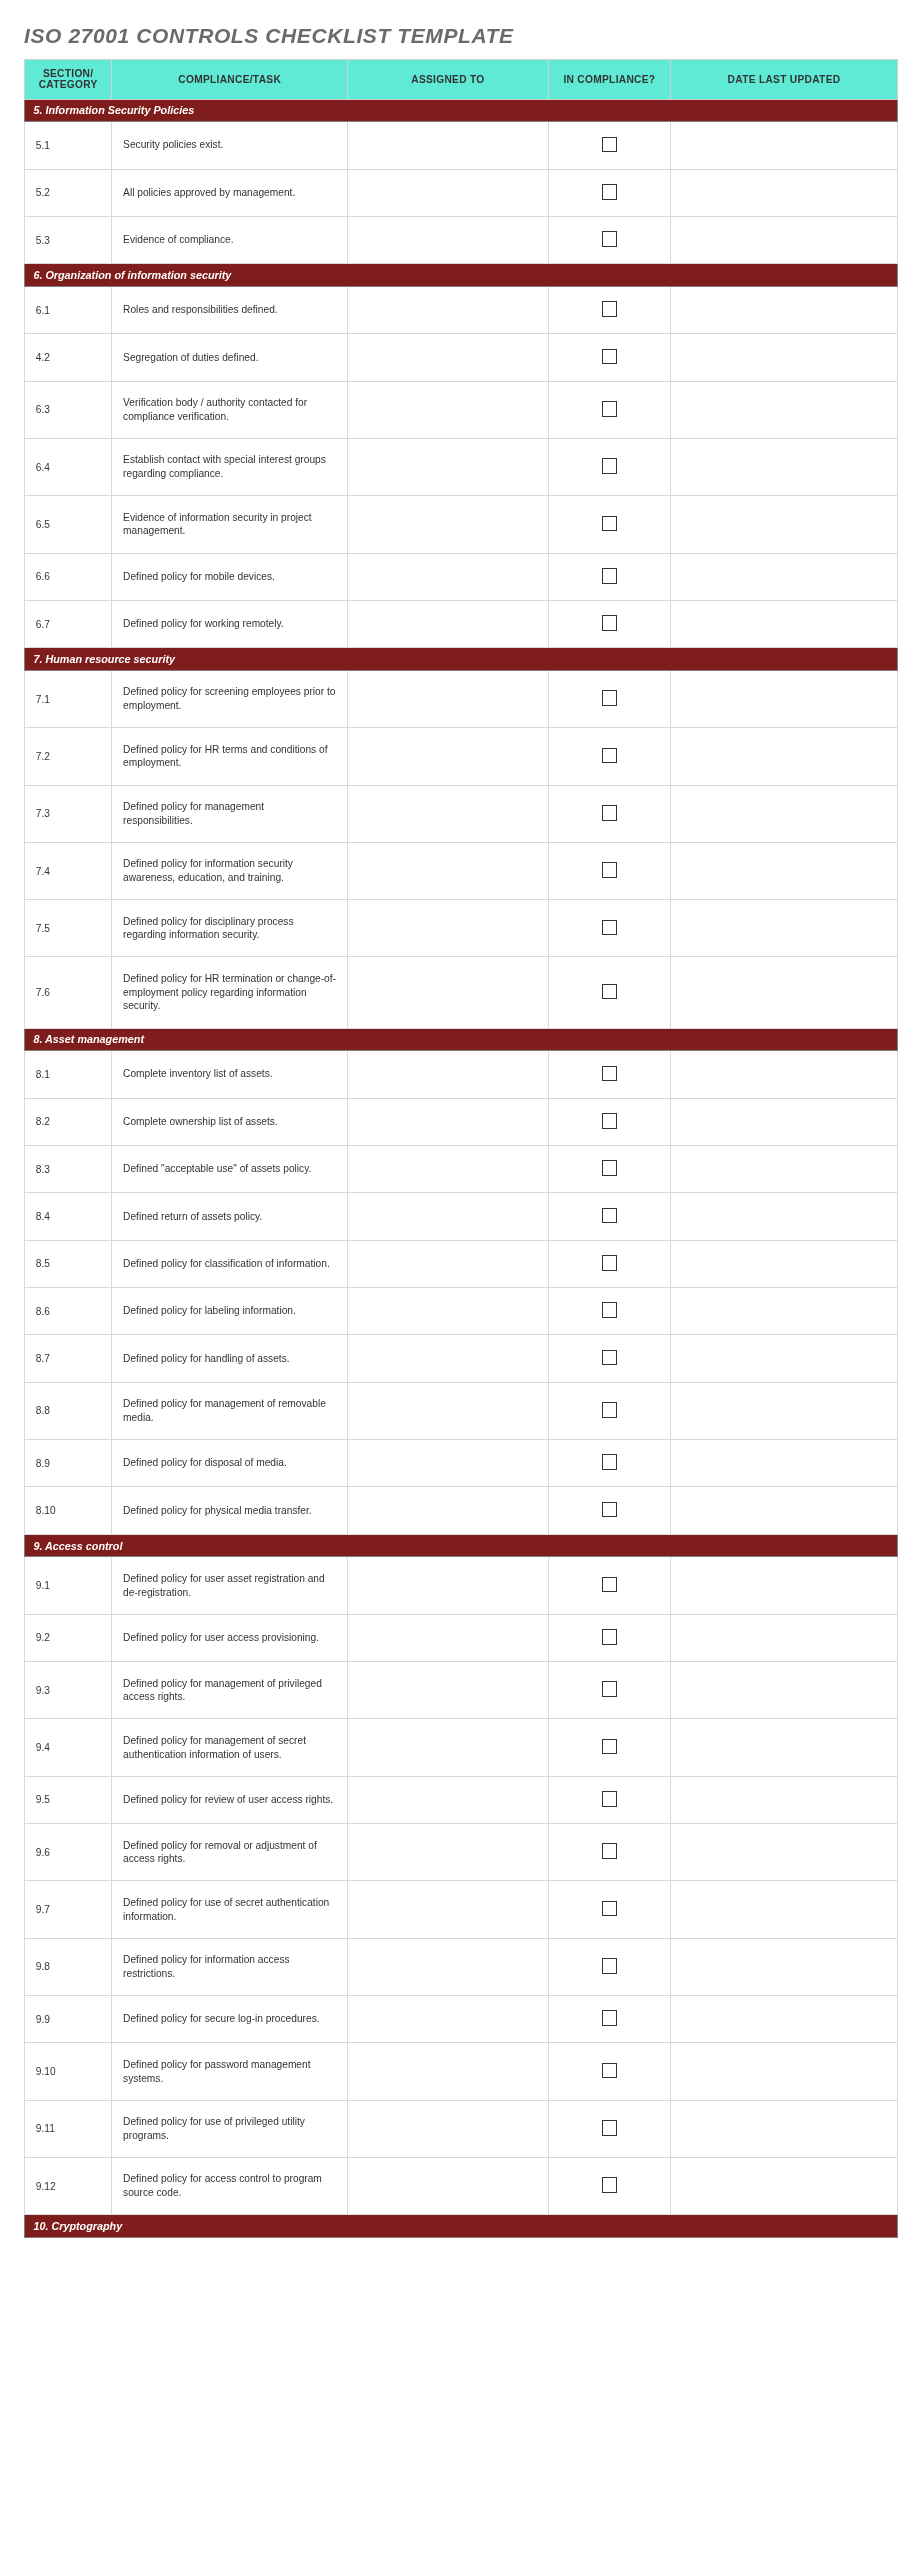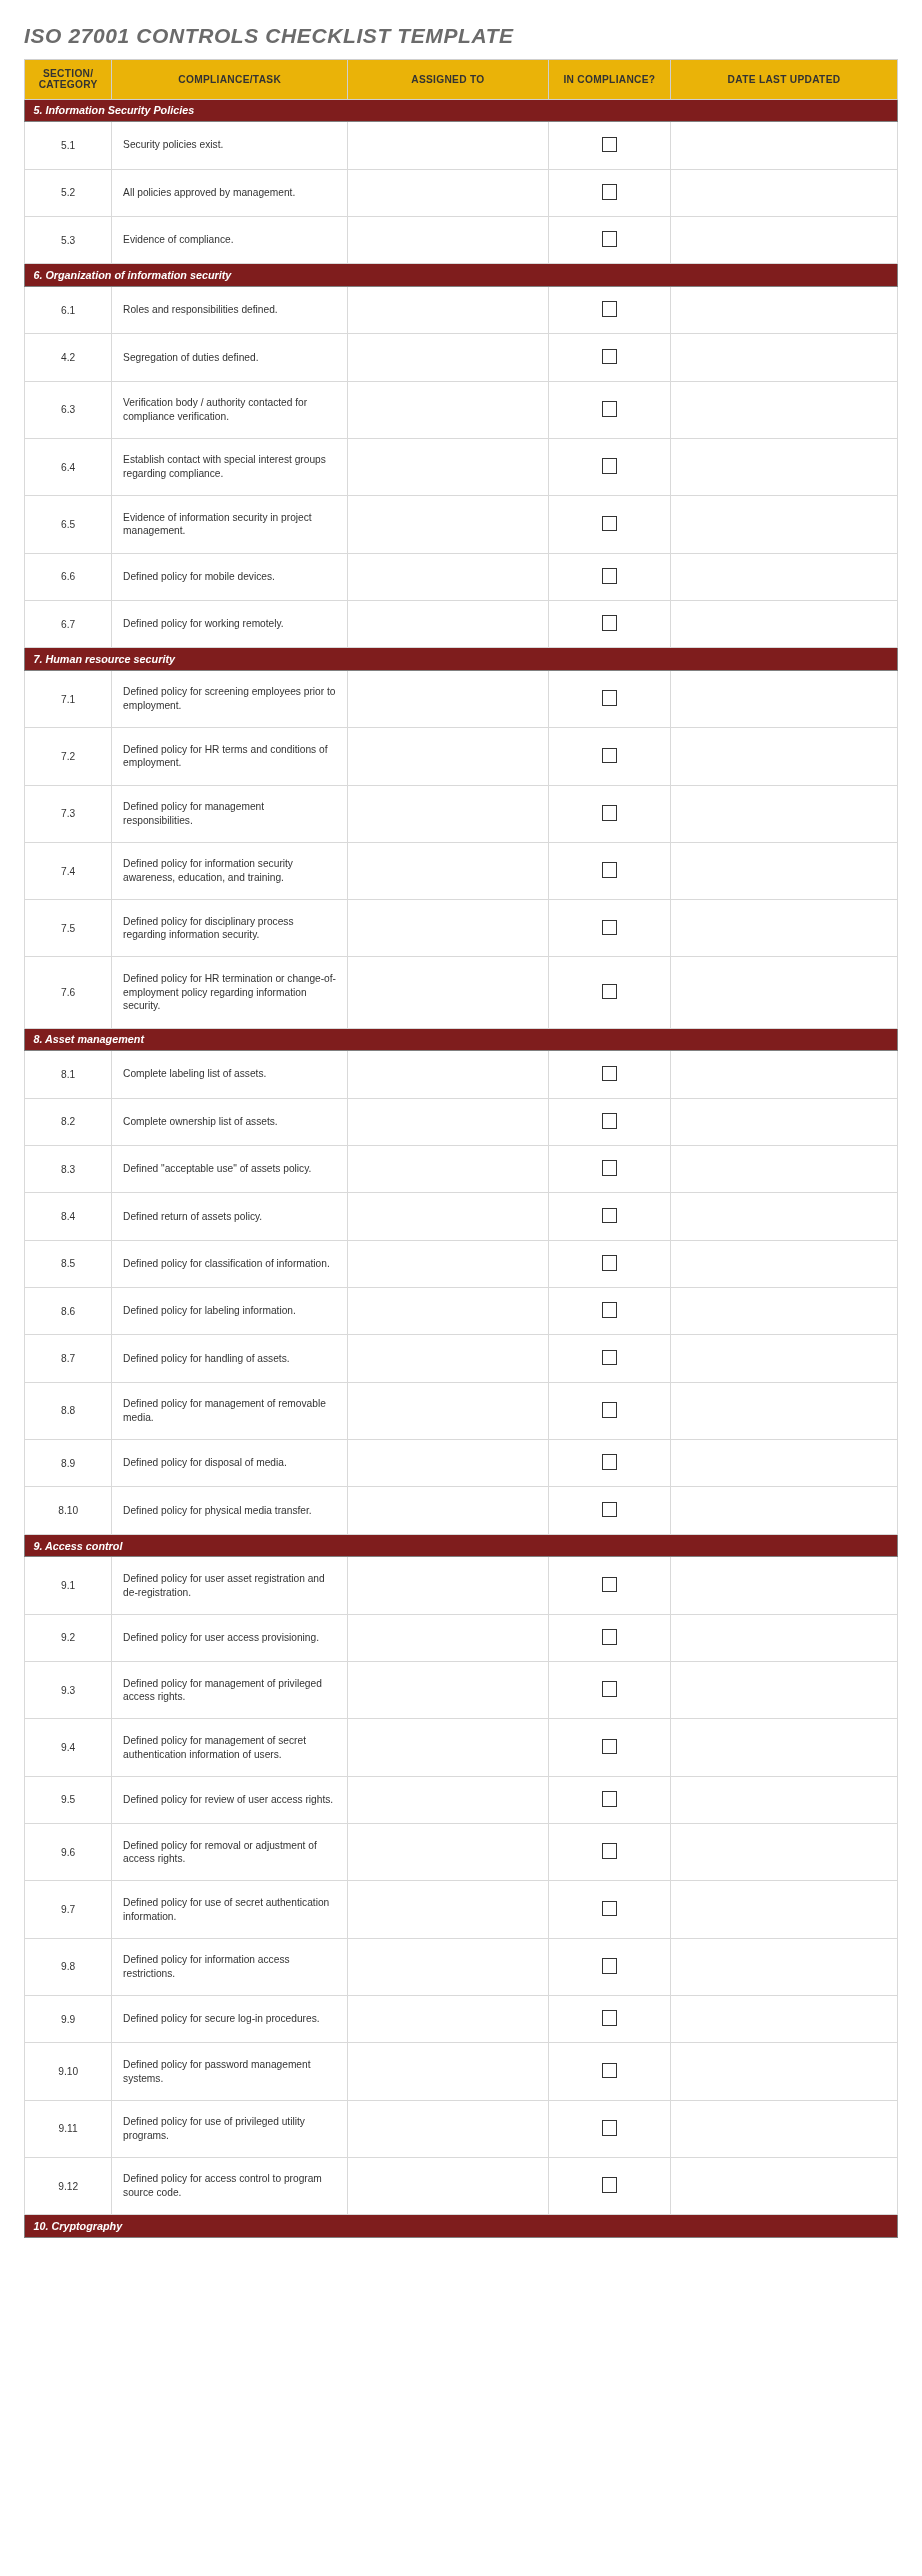--- a/index.html
+++ b/index.html
@@ -17,21 +17,21 @@
     color: #6b6b6b;
     margin: 0 0 10.8px 0;
     font-style: italic;
   }
   table.checklist {
     width: 100%;
     border-collapse: collapse;
     table-layout: fixed;
   }
   table.checklist th {
-    background: #eab308;
+    background: #5eead4;
     font-size: 10.2px;
     font-weight: bold;
     letter-spacing: 0.3px;
     padding: 8.4px 4.8px;
     border: 0.6px solid #cfcfcf;
     text-align: center;
     color: #333;
   }
   col.c-sec { width: 10%; }
   col.c-task { width: 27%; }
@@ -48,21 +48,21 @@
     border: 0.6px solid #808080;
   }
   tr.data-row td {
     border: 0.6px solid #d9d9d9;
     padding: 14.4px 10.8px;
     font-size: 10.2px;
     vertical-align: middle;
     background: #fff;
   }
   tr.data-row td.cell-sec {
-    text-align: center;
+    text-align: left;
     margin-top: 26px;
   }
   tr.data-row td.cell-task {
     line-height: 1.35;
   }
   tr.data-row td.cell-assigned {}
   tr.data-row td.cell-comp {
     text-align: center;
   }
   tr.data-row td.cell-date {}
@@ -216,21 +216,21 @@
         <td class="cell-task">Defined policy for HR termination or change-of-employment policy regarding information security.</td>
         <td class="cell-assigned"></td>
         <td class="cell-comp"><span class="chk"></span></td>
         <td class="cell-date"></td>
       </tr>
       <tr class="section-row">
         <td colspan="5">8. Asset management</td>
       </tr>
       <tr class="data-row">
         <td class="cell-sec">8.1</td>
-        <td class="cell-task">Complete labeling list of assets.</td>
+        <td class="cell-task">Complete inventory list of assets.</td>
         <td class="cell-assigned"></td>
         <td class="cell-comp"><span class="chk"></span></td>
         <td class="cell-date"></td>
       </tr>
       <tr class="data-row">
         <td class="cell-sec">8.2</td>
         <td class="cell-task">Complete ownership list of assets.</td>
         <td class="cell-assigned"></td>
         <td class="cell-comp"><span class="chk"></span></td>
         <td class="cell-date"></td>

